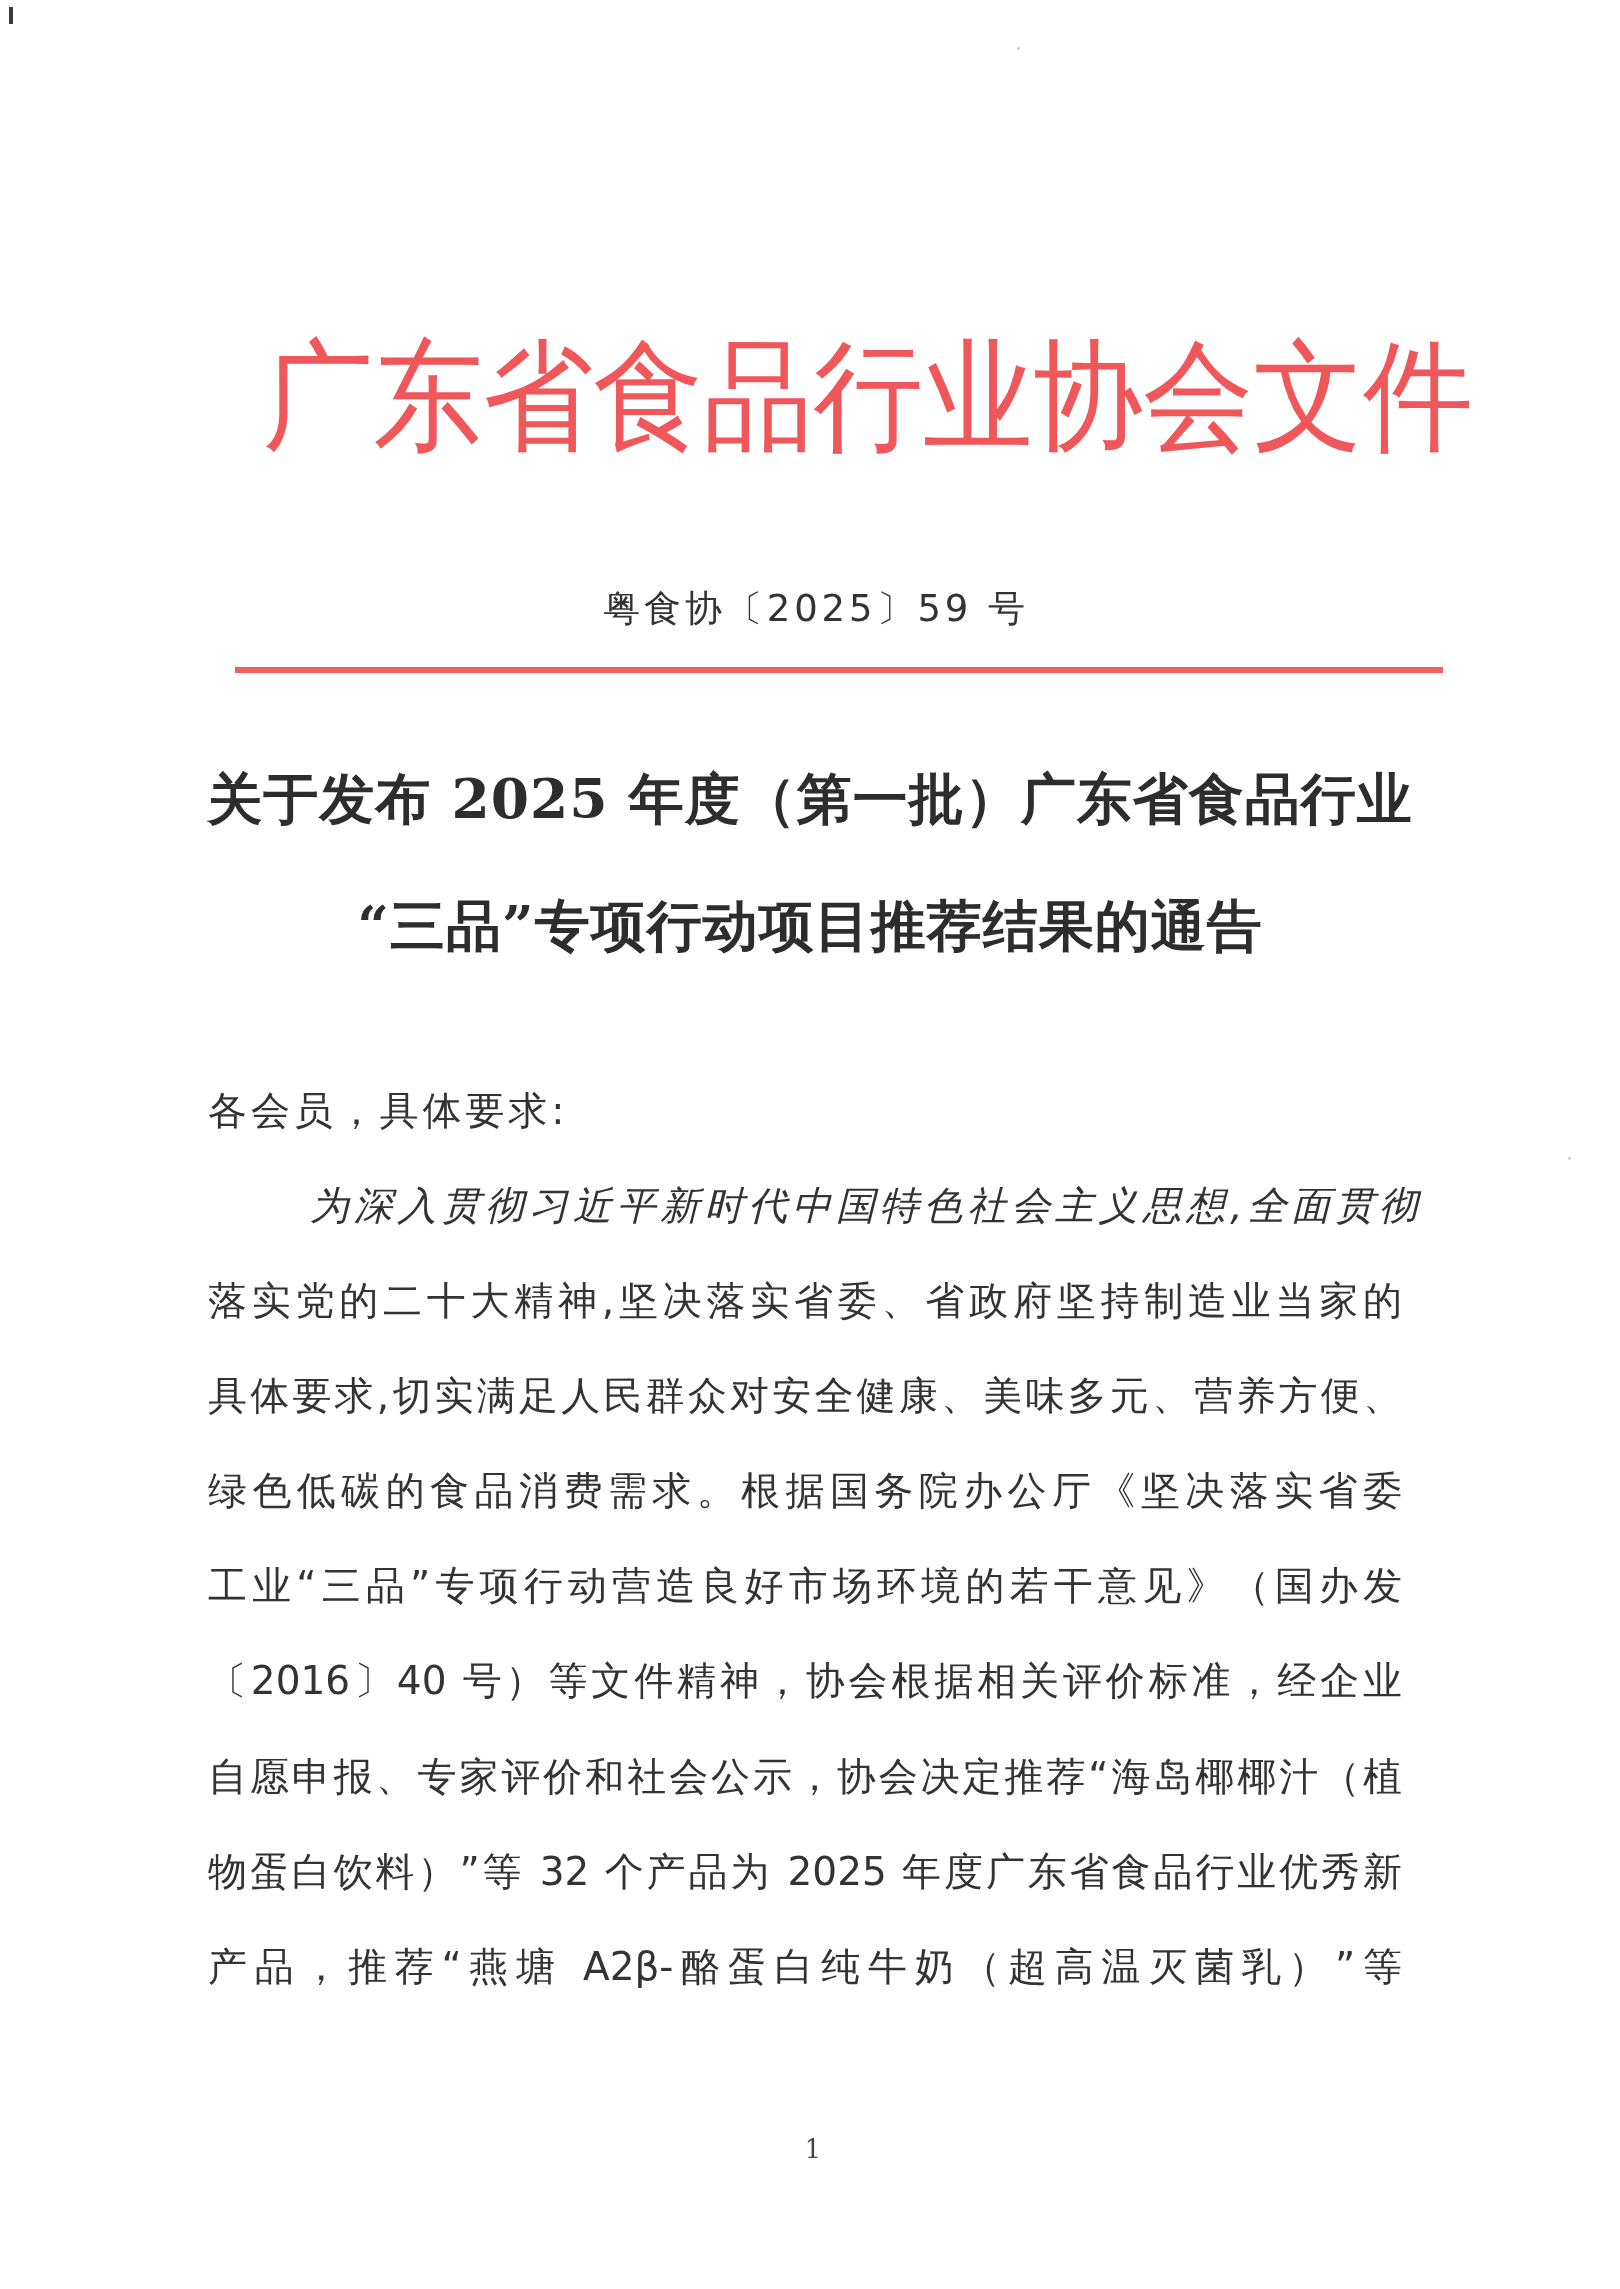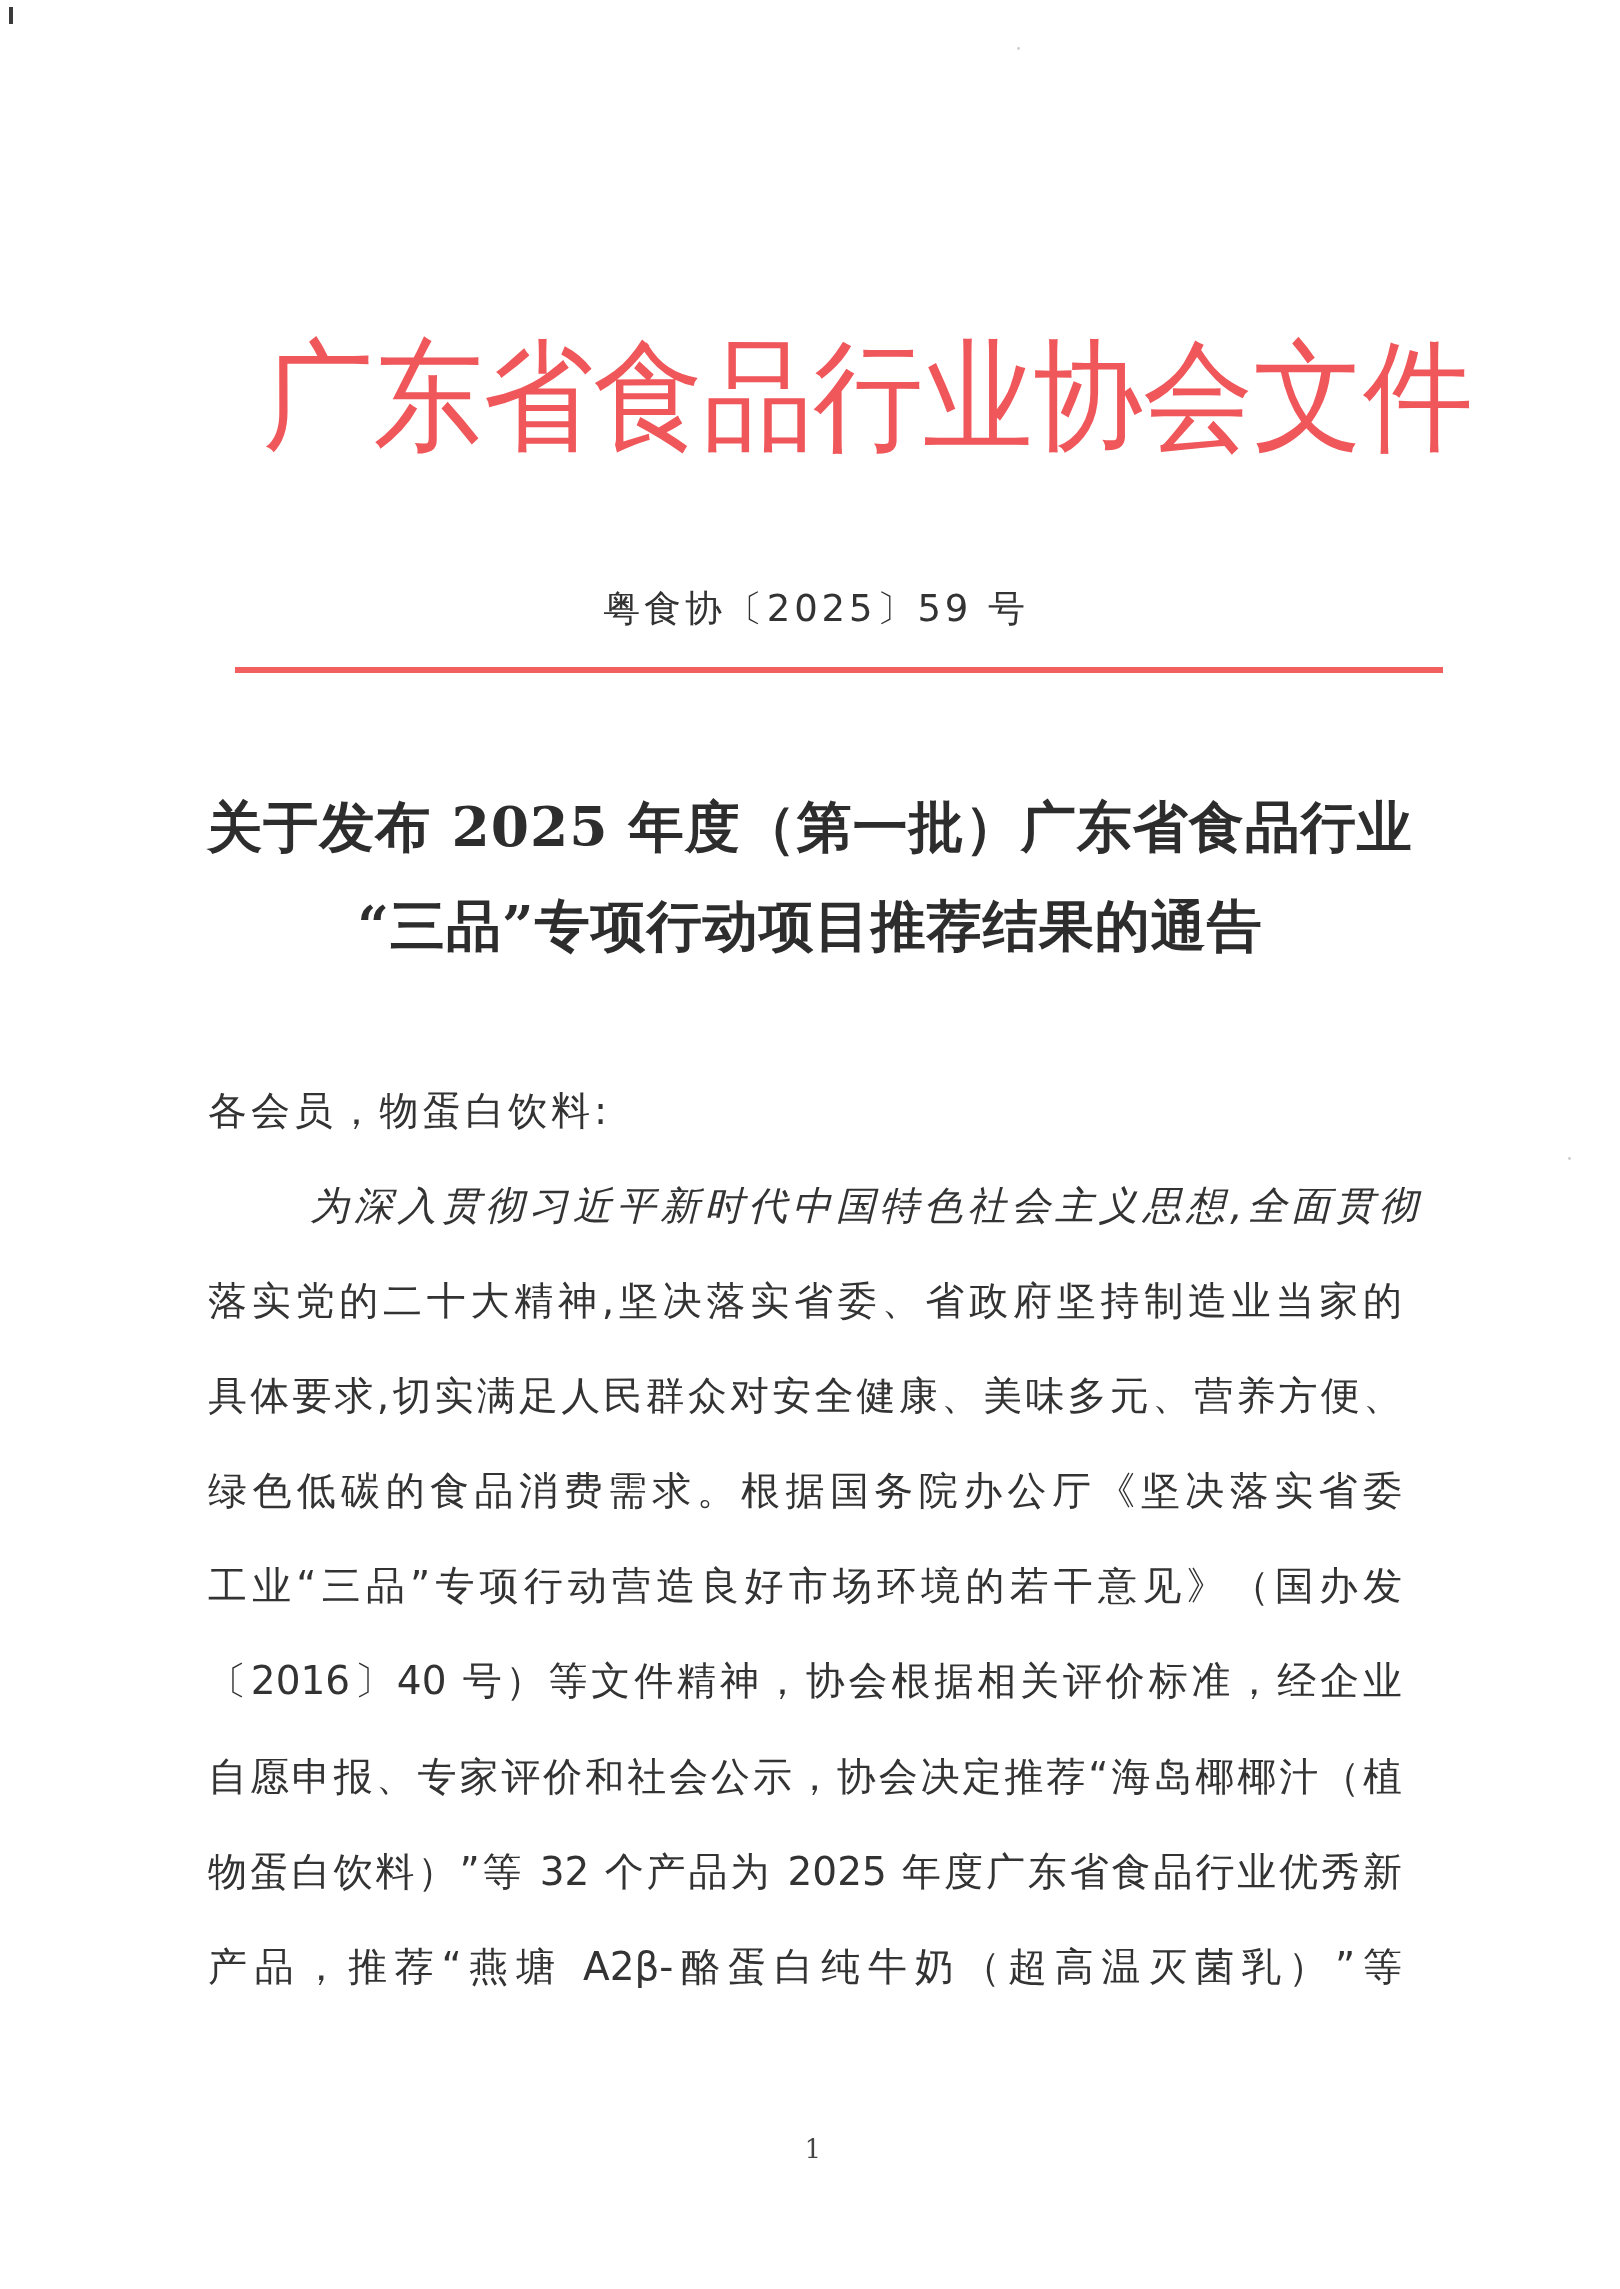--- a/index.html
+++ b/index.html
@@ -83,21 +83,21 @@
       left: 0;
       width: 1620px;
       text-align: center;
       font-family: "DejaVu Serif", "Liberation Serif", serif;
       font-weight: bold;
       font-size: 55px;
       line-height: 78px;
       color: #2d2d2d;
       letter-spacing: 1px;
     }
-    .title-line-1 { top: 788px; }
+    .title-line-1 { top: 760px; }
     .title-line-2 { top: 887px; }
     .salutation {
       position: absolute;
       left: 208px;
       top: 1084px;
       font-family: "DejaVu Sans", sans-serif;
       font-size: 39px;
       line-height: 53px;
       color: #333333;
       letter-spacing: 3.9px;
@@ -156,21 +156,21 @@
     <span>件</span>
   </div>
 
   <div class="doc-number">粤食协〔2025〕59 号</div>
 
   <div class="red-rule"></div>
 
   <div class="title title-line-1">关于发布 2025 年度（第一批）广东省食品行业</div>
   <div class="title title-line-2">“三品”专项行动项目推荐结果的通告</div>
 
-  <div class="salutation">各会员，物蛋白饮料:</div>
+  <div class="salutation">各会员，具体要求:</div>
 
   <div class="body-line indent" style="top:1179px;">为深入贯彻习近平新时代中国特色社会主义思想,全面贯彻</div>
   <div class="body-line" style="top:1274px;">落实党的二十大精神,坚决落实省委、省政府坚持制造业当家的</div>
   <div class="body-line" style="top:1369px;">具体要求,切实满足人民群众对安全健康、美味多元、营养方便、</div>
   <div class="body-line" style="top:1464px;">绿色低碳的食品消费需求。根据国务院办公厅《坚决落实省委</div>
   <div class="body-line" style="top:1559px;">工业“三品”专项行动营造良好市场环境的若干意见》（国办发</div>
   <div class="body-line" style="top:1654px;">〔2016〕40 号）等文件精神，协会根据相关评价标准，经企业</div>
   <div class="body-line" style="top:1750px;">自愿申报、专家评价和社会公示，协会决定推荐“海岛椰椰汁（植</div>
   <div class="body-line" style="top:1845px;">物蛋白饮料）”等 32 个产品为 2025 年度广东省食品行业优秀新</div>
   <div class="body-line" style="top:1940px;">产品，推荐“燕塘 A2β-酪蛋白纯牛奶（超高温灭菌乳）”等</div>

